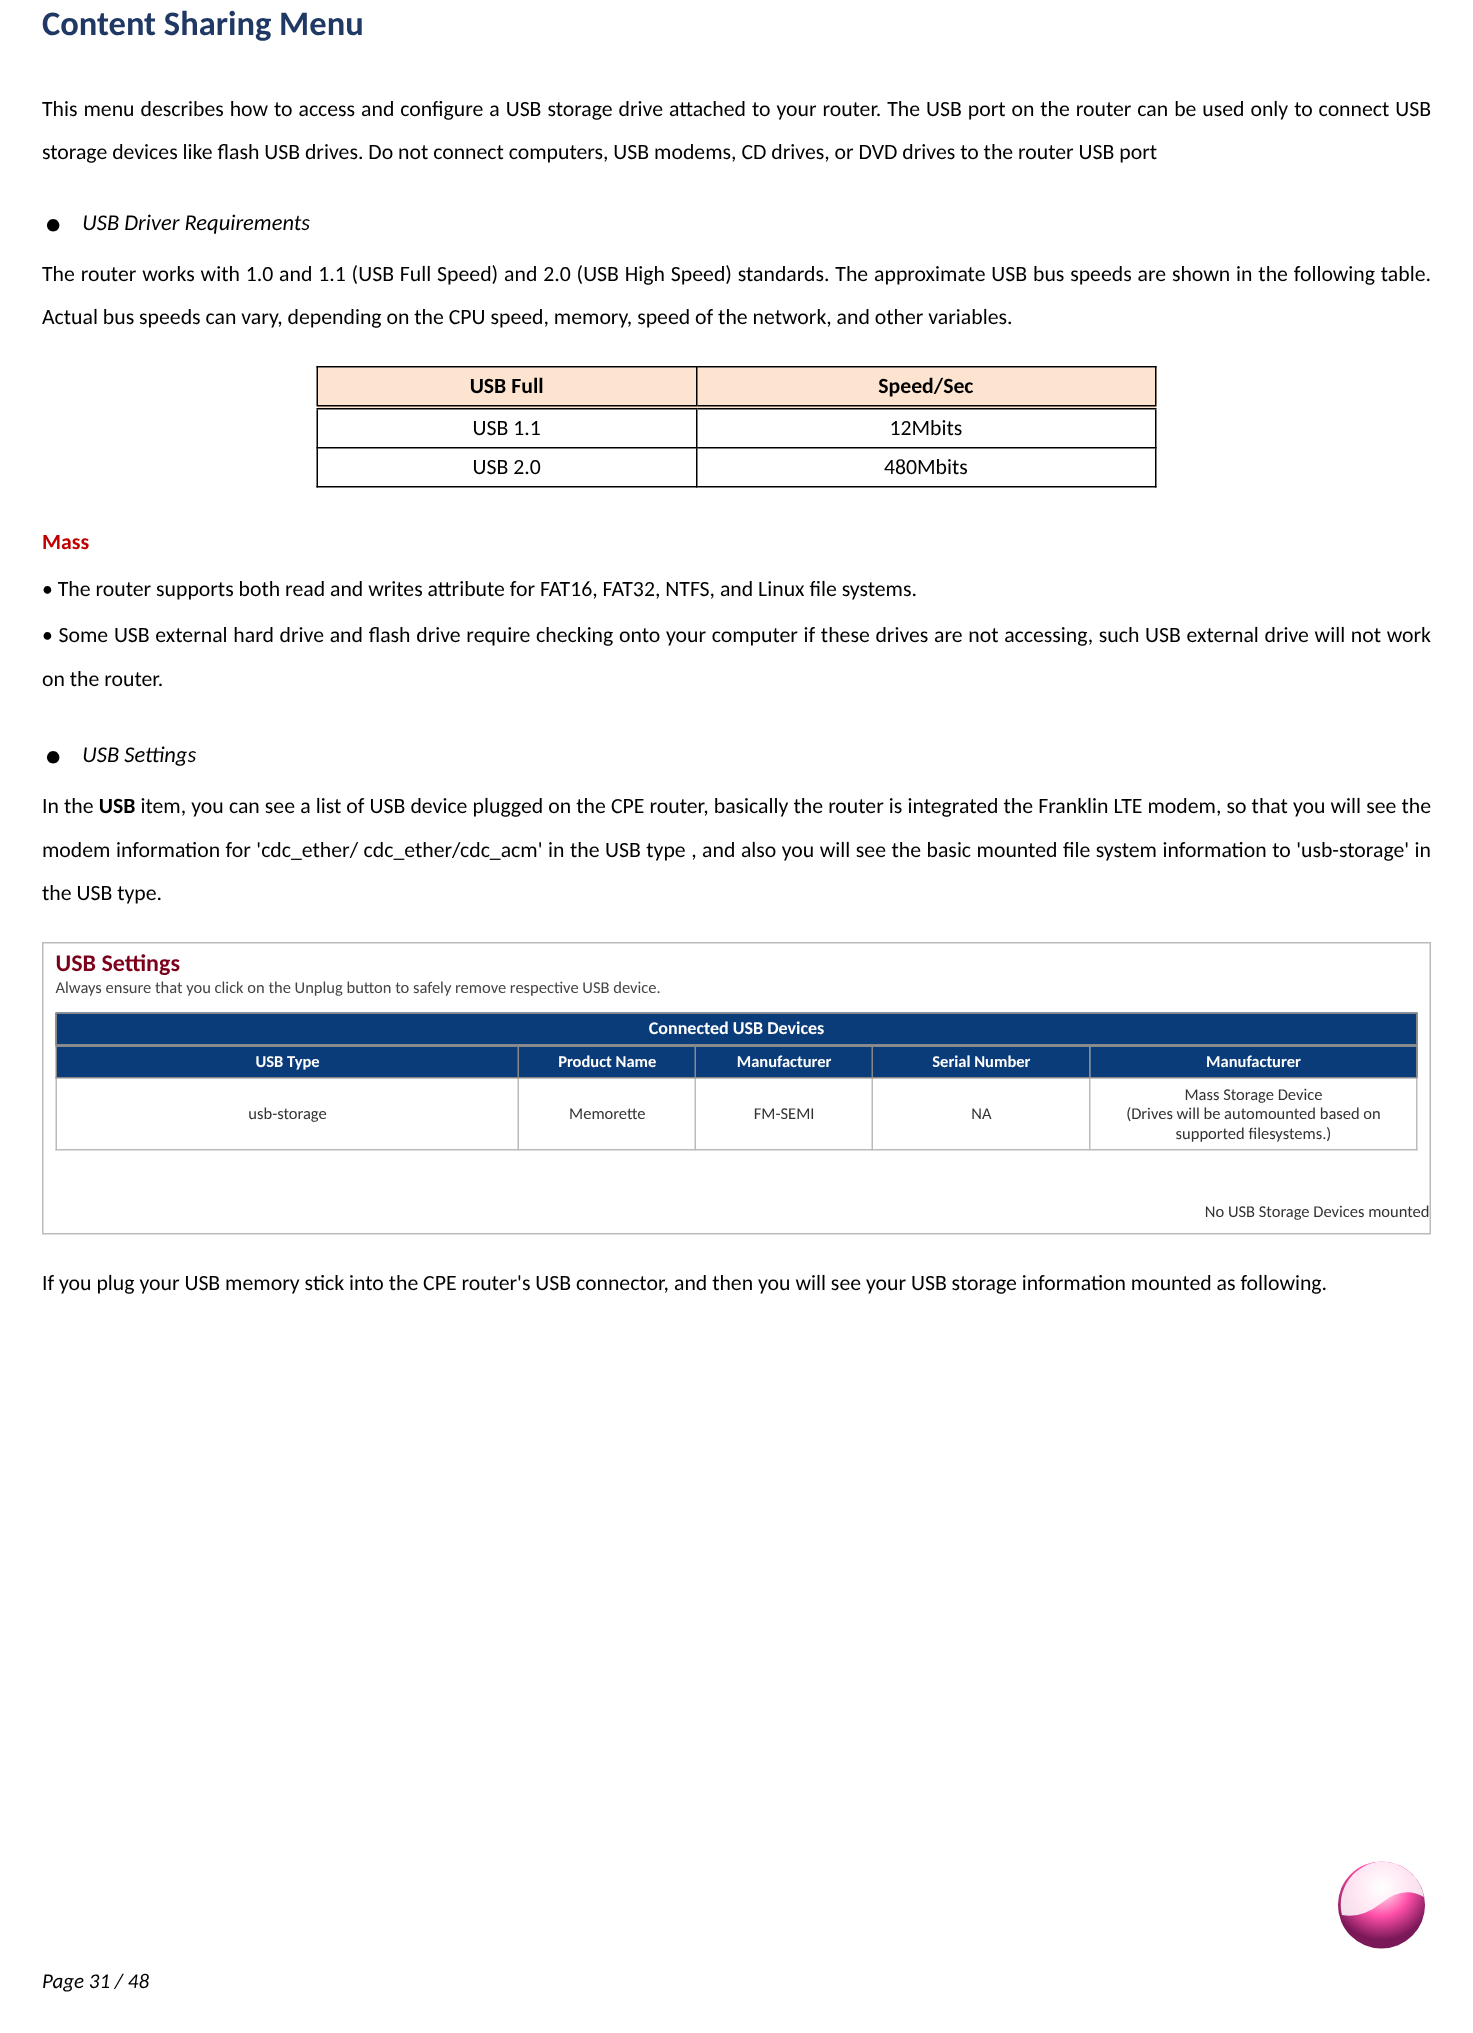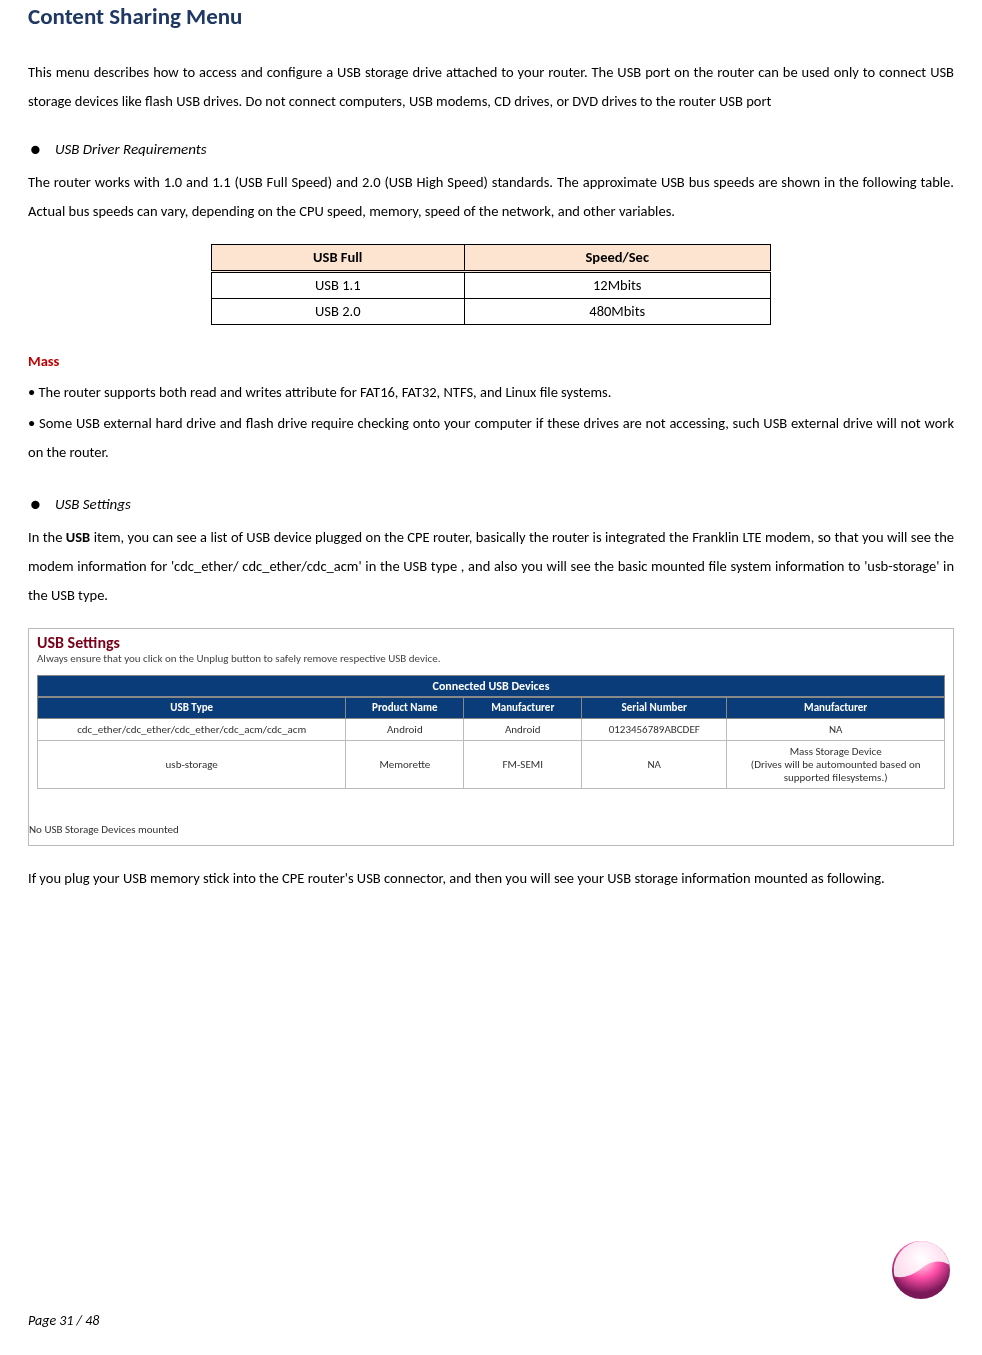--- a/index.html
+++ b/index.html
@@ -79,21 +79,21 @@
       border: 1px solid #888;
       padding: 3px 6px;
       text-align: center;
     }
     table.devs td {
       border: 1px solid #bbb;
       padding: 4px 6px;
       text-align: center;
       color: #333;
     }
-    .no-mount { text-align: left; color: #333; padding: 26px 0 8px 0; font-size: 11px; }
+    .no-mount { text-align: right; color: #333; padding: 26px 0 8px 0; font-size: 11px; }
     .footer {
       position: absolute;
       bottom: 20px;
       left: 28px;
       right: 28px;
       display: flex;
       justify-content: space-between;
       font-style: italic;
       font-size: 14px;
       color: #000;
@@ -160,27 +160,20 @@
       <tr>
         <th style="width:34%;">USB Type</th>
         <th style="width:13%;">Product Name</th>
         <th style="width:13%;">Manufacturer</th>
         <th style="width:16%;">Serial Number</th>
         <th style="width:24%;">Manufacturer</th>
       </tr>
     </thead>
     <tbody>
       <tr>
-        <td>cdc_ether/cdc_ether/cdc_ether/cdc_acm/cdc_acm</td>
-        <td>Android</td>
-        <td>Android</td>
-        <td>0123456789ABCDEF</td>
-        <td>NA</td>
-      </tr>
-      <tr>
         <td>usb-storage</td>
         <td>Memorette</td>
         <td>FM-SEMI</td>
         <td>NA</td>
         <td style="white-space:pre-line;">Mass Storage Device
 (Drives will be automounted based on supported filesystems.)</td>
       </tr>
     </tbody>
   </table>
   <div class="no-mount">No USB Storage Devices mounted</div>

